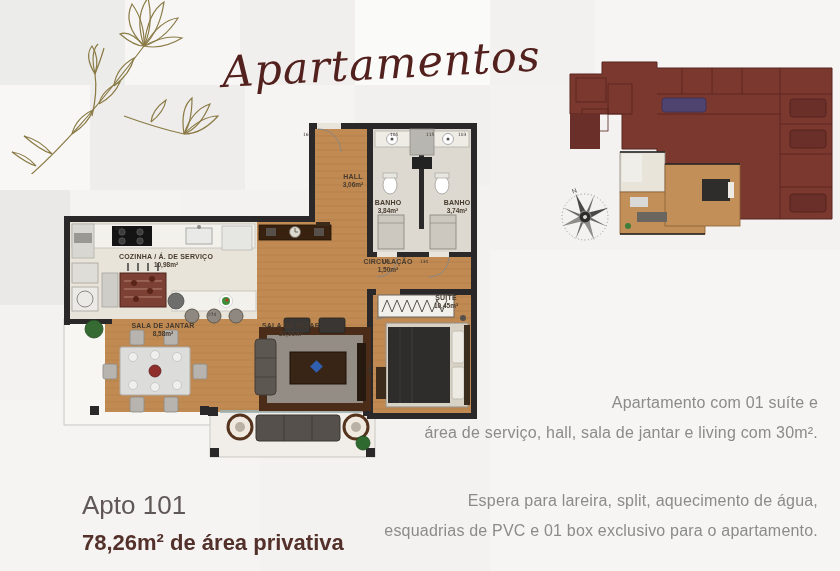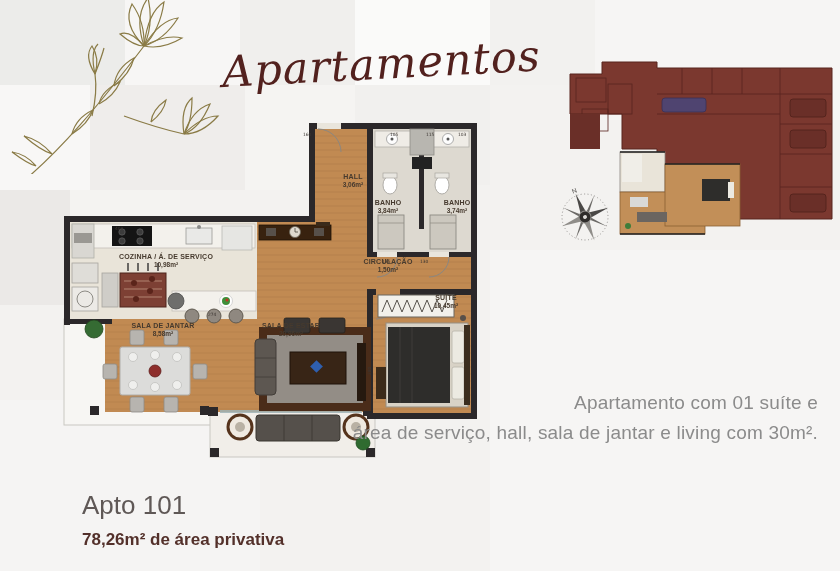--- a/index.html
+++ b/index.html
@@ -7,25 +7,25 @@
          font-family:"Liberation Sans",sans-serif;}
   .tile{position:absolute;z-index:0;}
   .layer{position:absolute;z-index:2;}
   .title{position:absolute;left:222px;top:40px;width:270px;text-align:center;
          font-family:"DejaVu Serif",serif;font-style:italic;font-size:43px;
          color:#52211e;transform:rotate(-3deg);z-index:4;letter-spacing:1px;}
   .room-label{position:absolute;text-align:center;color:#463a2e;font-weight:bold;z-index:6;line-height:1.3;}
   .room-label .rname{font-size:7px;letter-spacing:.2px;white-space:nowrap;}
   .room-label .rarea{font-size:6.5px;}
   .desc{position:absolute;right:22px;text-align:right;color:#8b8b8b;
-        font-size:19px;line-height:30px;z-index:4;letter-spacing:.2px;}
+        font-size:16px;line-height:30px;z-index:4;letter-spacing:.2px;}
   .desc-p1{top:388px;}
   .desc-p2{top:486px;}
   .unit-name{position:absolute;left:82px;top:490px;font-size:26px;color:#5f5856;z-index:4;}
-  .unit-area{position:absolute;left:82px;top:530px;font-size:17px;font-weight:bold;color:#53302a;z-index:4;}
+  .unit-area{position:absolute;left:82px;top:530px;font-size:22px;font-weight:bold;color:#53302a;z-index:4;}
 </style>
 </head>
 <body>
 
 <div class="stage">
 
   <div>
     <div class="tile" style="left:0;top:0;width:125px;height:85px;background:#ececea"></div>
     <div class="tile" style="left:125px;top:0;width:115px;height:85px;background:#f7f6f5"></div>
     <div class="tile" style="left:240px;top:0;width:115px;height:85px;background:#f0efed"></div>
@@ -350,17 +350,21 @@
       <circle cx="29" cy="31" r="6" fill="#2e2c2a" stroke="#8f8d89" stroke-width="1"></circle>
       <circle cx="29" cy="31" r="2" fill="#dddbd8"></circle>
       <text x="29" y="5" text-anchor="middle" font-family="Liberation Sans, sans-serif" font-size="6.5" fill="#4a4846">N</text>
     </g>
   </svg>
 
   <div class="desc desc-p1">
     <div>Apartamento com  01 suíte e</div>
     <div>área de serviço, hall, sala de jantar e living com 30m².</div>
   </div>
+  <div class="desc desc-p2">
+    <div>Espera para lareira, split, aquecimento de água,</div>
+    <div>esquadrias de PVC e 01 box exclusivo para o apartamento.</div>
+  </div>
 
   <div class="unit-name">Apto 101</div>
   <div class="unit-area">78,26m² de área privativa</div>
 
 </div>
 
 </body></html>

